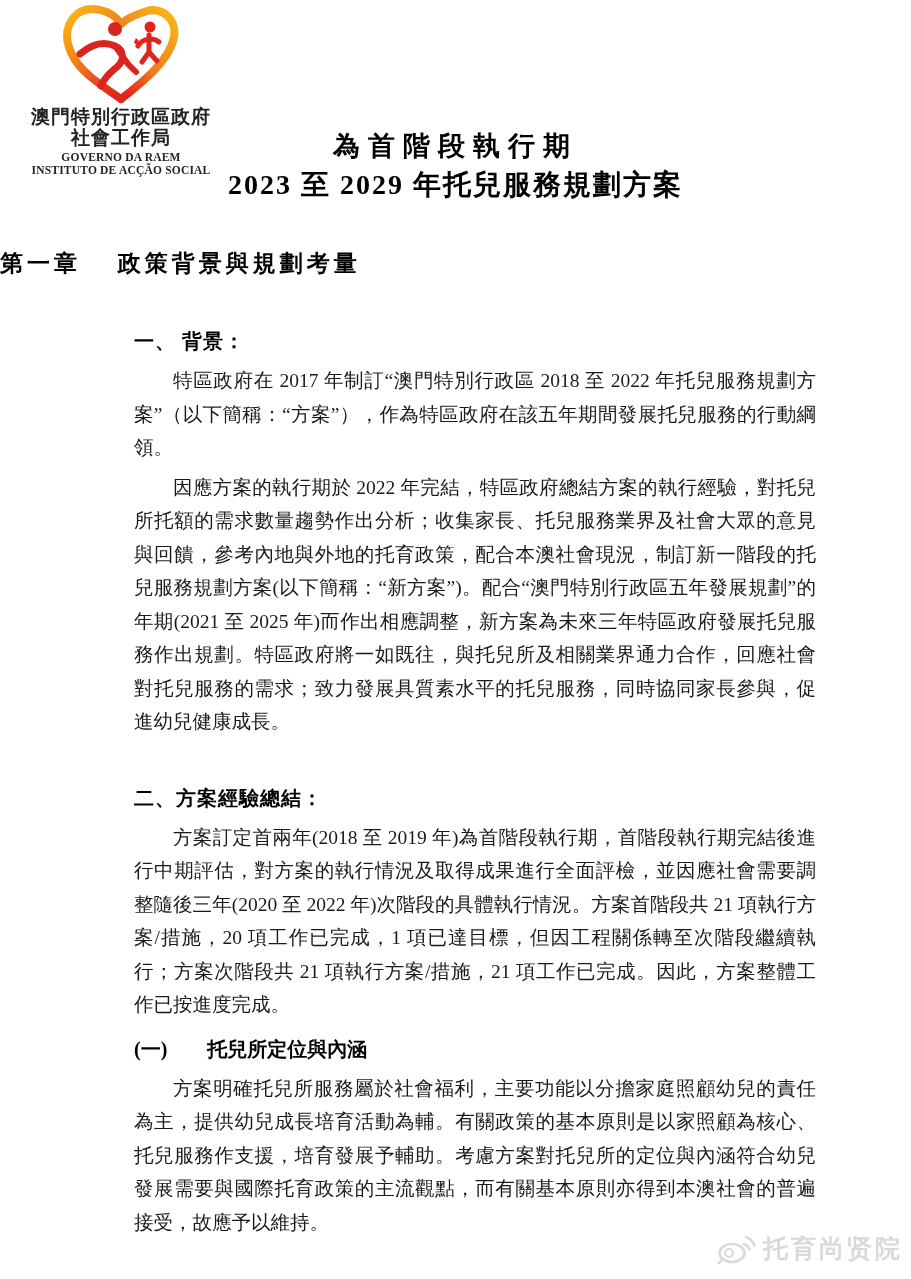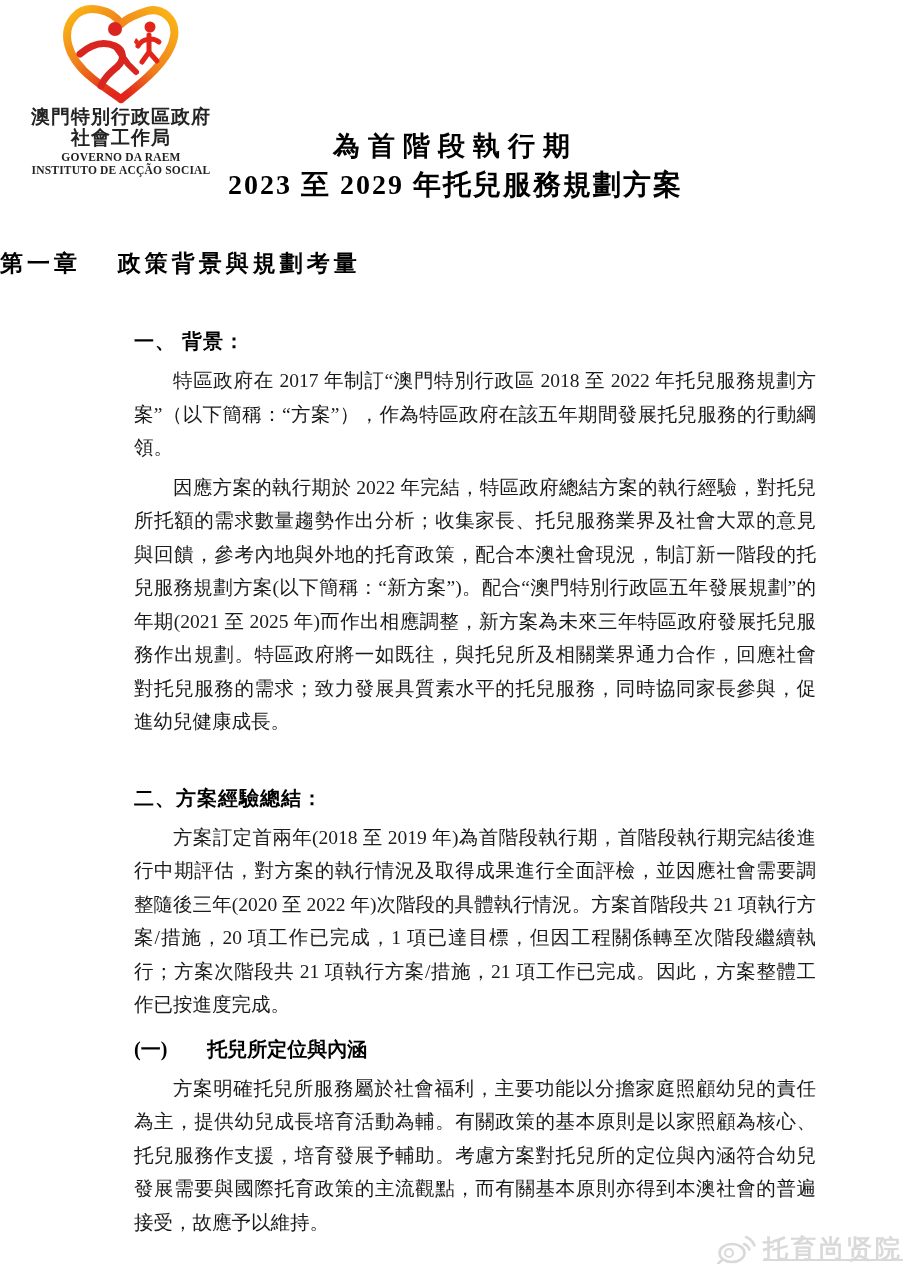--- a/index.html
+++ b/index.html
@@ -60,21 +60,20 @@
   }
 
   
   .watermark {
     position: absolute; right: 8px; bottom: 14px;
     display: flex; align-items: center; gap: 6px;
     color: #d9d9d9;
     font-family: "Liberation Sans", "DejaVu Sans", sans-serif;
     font-size: 25px; font-weight: 700; letter-spacing: 3px;
     user-select: none;
-    text-decoration: underline;
   }
 </style>
 </head>
 <body>
 
 <div class="logo-block">
   <svg class="logo-heart" width="126" height="102" viewBox="0 0 126 102" aria-hidden="true">
     <defs>
       <linearGradient id="heartGrad" x1="20%" y1="0%" x2="75%" y2="100%">
         <stop offset="0%" stop-color="#f9b117"></stop>

